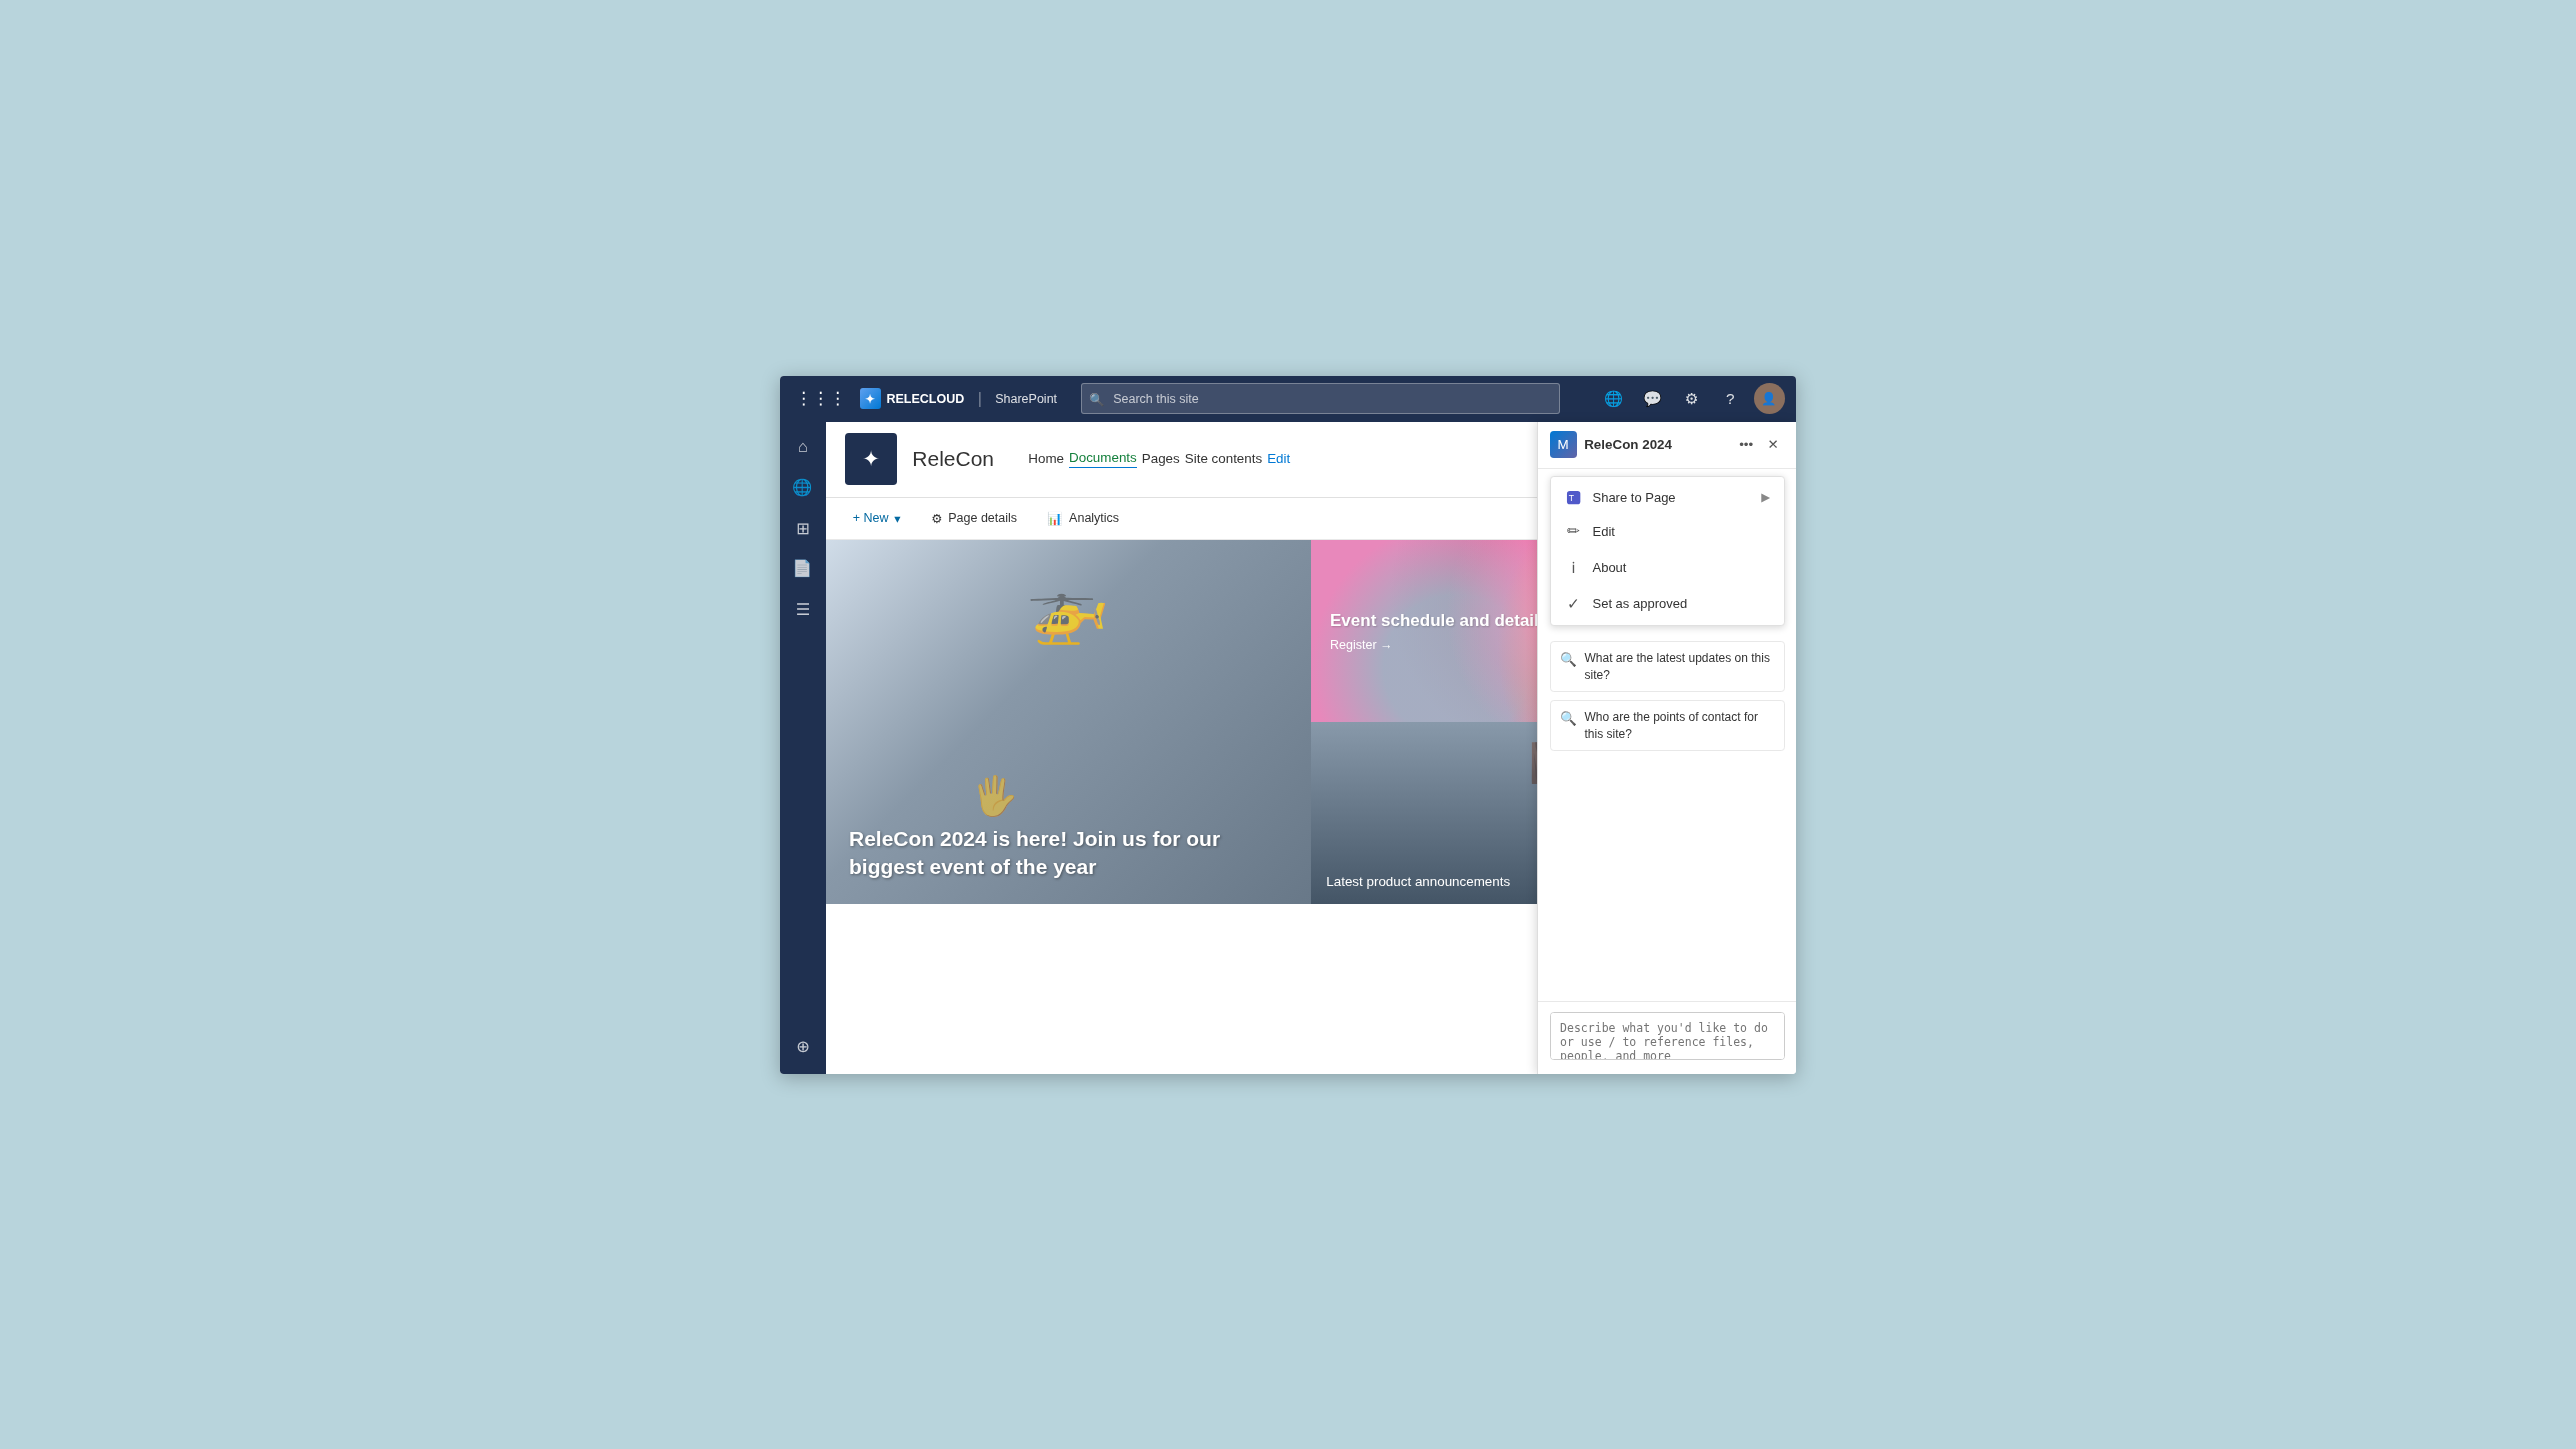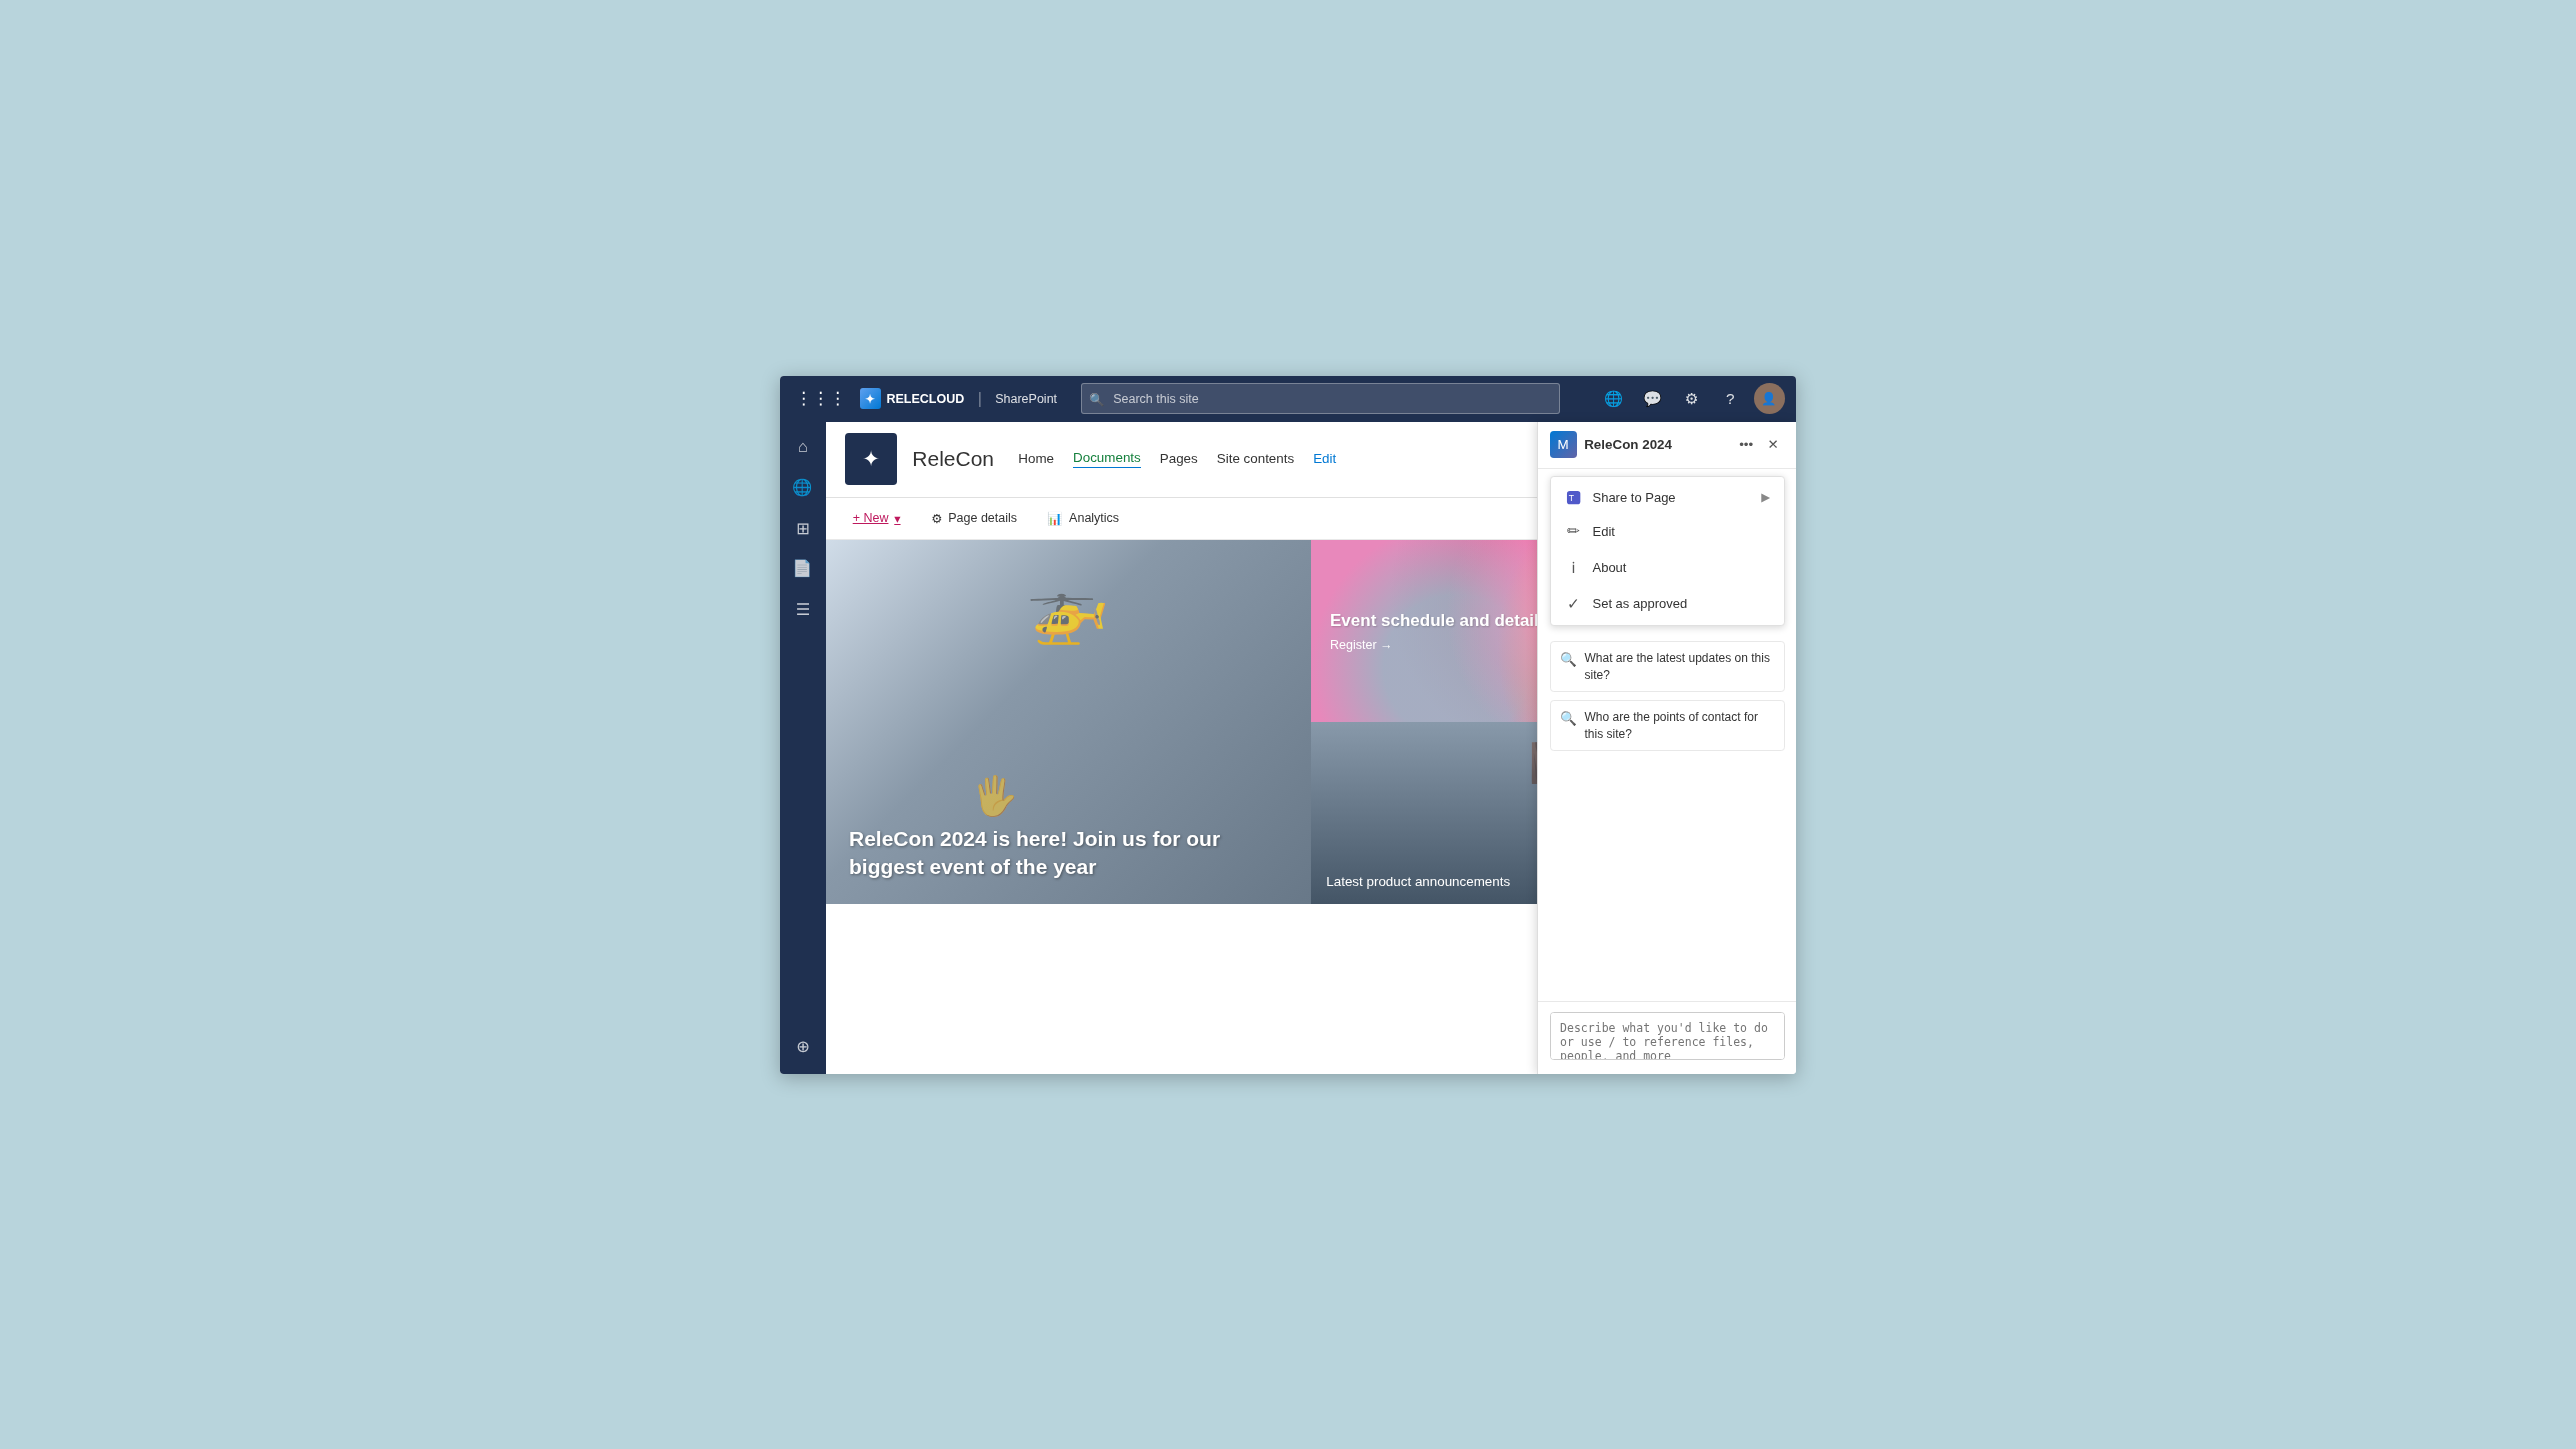--- a/index.html
+++ b/index.html
@@ -200,22 +200,22 @@
 
     .site-title {
       font-size: 21px;
       font-weight: 400;
       color: #333;
     }
 
     .site-nav {
       display: flex;
       align-items: center;
-      gap: 19px;
-      margin-left: 9px;
+      gap: 5px;
+      margin-left: 19px;
       text-align: right;
     }
 
     .site-nav a {
       text-decoration: none;
       color: #333;
       font-size: 13.4px;
       padding-bottom: 1.9px;
     }
 
@@ -255,23 +255,22 @@
       font-size: 12.5px;
       color: #333;
       cursor: pointer;
       padding: 3.8px 7.7px;
       border-radius: 2.9px;
       border: none;
       background: none;
     }
 
     .new-btn {
-      color: #be185d;
+      color: #0369a1;
       font-weight: 500;
-      text-decoration: underline;
     }
 
     .edit-page-btn {
       margin-left: auto;
       background: #0e7a6e;
       color: #fff;
       padding: 5.8px 17px;
       border-radius: 2.9px;
       font-size: 13.4px;
       font-weight: 500;

